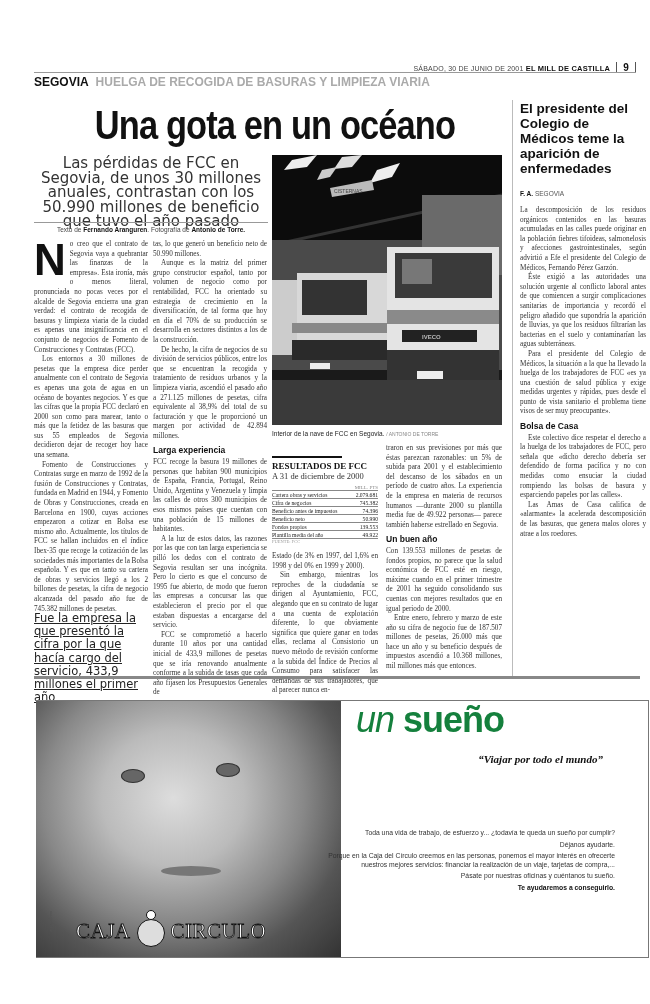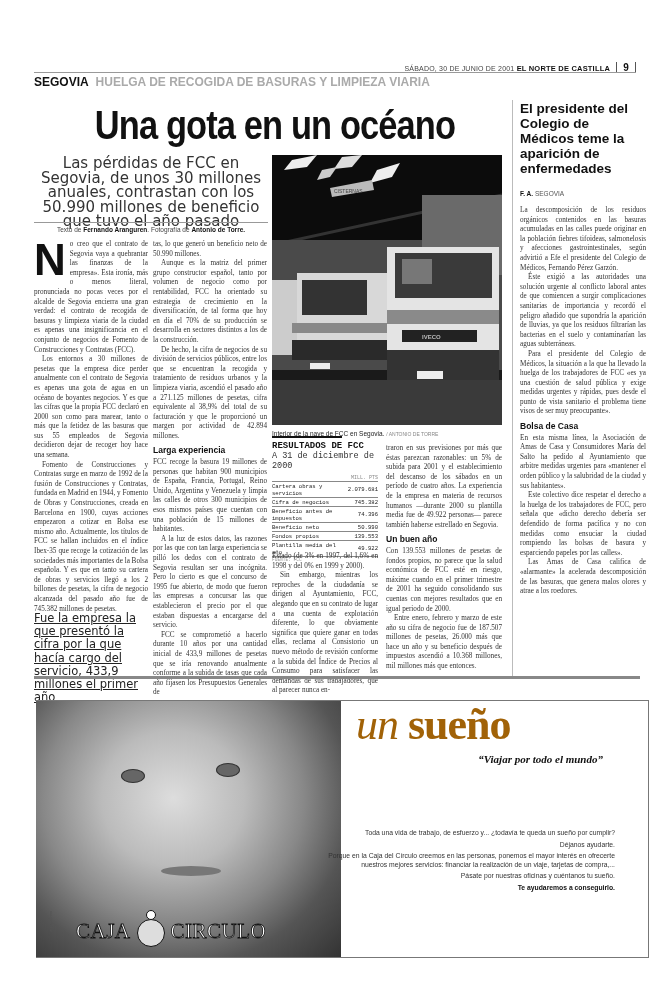--- a/index.html
+++ b/index.html
@@ -23,21 +23,21 @@
   .col p{margin:0;text-indent:8px;}
   .col p.noind{text-indent:0;}
   .dropcap{float:left;font-family:"Liberation Sans",sans-serif;font-weight:bold;font-size:44px;line-height:38px;margin:1px 4px 0 0;color:#111;}
   .subhead{font-family:"Liberation Sans",sans-serif;font-weight:bold;font-size:8.5px;color:#111;margin:5px 0 2px;}
   .pullquote{left:34px;width:112px;top:612px;font-family:"DejaVu Sans",sans-serif;font-size:11.5px;line-height:13.2px;color:#222;}
   
   .photo{left:272px;top:155px;width:230px;height:270px;background:linear-gradient(180deg,#111 0%,#222 30%,#555 45%,#777 60%,#444 80%,#333 100%);overflow:hidden;}
   .caption{left:272px;top:430px;width:240px;font-size:6.5px;font-family:"Liberation Sans",sans-serif;color:#222;}
   .caption .credit{color:#888;font-size:5px;}
   
-  .tbl{left:272px;top:436px;width:106px;font-family:Liberation Mono, monospace;}
+  .tbl{left:272px;top:456px;width:106px;font-family:Liberation Serif, serif;}
   .tbl .rule{height:2px;background:#111;width:70px;margin-bottom:3px;}
   .tbl .t1{font-weight:bold;font-size:9px;color:#111;}
   .tbl .t2{font-size:8.5px;color:#333;margin-bottom:4px;}
   .tbl .unit{text-align:right;font-size:5px;color:#888;}
   .tbl table{width:100%;border-collapse:collapse;font-size:5.6px;}
   .tbl td{border-top:1px solid #888;padding:0.5px 0;color:#222;}
   .tbl td.v{text-align:right;}
   .tbl .src{font-size:4.5px;color:#999;border-top:1px solid #888;}
   
   .vrule{left:512px;top:100px;width:1px;height:578px;background:#bbb;}
@@ -47,34 +47,34 @@
   .bottomrule{left:34px;right:10px;top:676px;height:3px;background:#888;}
   
   .ad{left:36px;top:700px;width:612px;height:256px;border:1px solid #777;border-left:none;overflow:hidden;}
   .ad-photo{left:0;top:0;width:305px;height:256px;background:radial-gradient(ellipse at 45% 38%,#ddd 0%,#bbb 30%,#888 55%,#555 75%,#333 100%);}
   .ad-photo .eye{position:absolute;width:22px;height:12px;border-radius:50%;background:#666;border:1px solid #333;}
   .ad-photo .mouth{position:absolute;left:125px;top:165px;width:60px;height:10px;border-radius:50%;background:#777;}
   .logo{left:40px;top:218px;font-family:"Liberation Serif",serif;font-size:21px;letter-spacing:0.5px;color:#fff;-webkit-text-stroke:0.8px #111;white-space:nowrap;}
   .logo .globe{display:inline-block;width:26px;height:26px;border-radius:50%;border:1.5px solid #111;background:#ddd;vertical-align:middle;margin:0 6px;position:relative;}
   .logo .globe:before{content:"";position:absolute;left:8px;top:-10px;width:8px;height:8px;border-radius:50%;background:#fff;border:1px solid #111;}
   .adsmall{left:12px;top:210px;font-size:4px;color:#555;writing-mode:vertical-rl;transform:rotate(180deg);font-family:"Liberation Sans",sans-serif;}
-  .ad-head{left:320px;top:-2px;font-family:Liberation Serif, serif;font-size:44px;color:#a16207;white-space:nowrap;letter-spacing:-1px;}
+  .ad-head{left:320px;top:-2px;font-family:Liberation Sans, sans-serif;font-size:36px;color:#15803d;white-space:nowrap;letter-spacing:-1px;}
   .ad-head b{font-weight:bold;}
   .ad-head span.un{font-weight:normal;font-style:italic;}
   .ad-tag{left:332px;top:52px;width:235px;text-align:right;font-family:"Liberation Serif",serif;font-style:italic;font-weight:bold;font-size:11px;color:#111;}
   .ad-copy{left:270px;top:128px;width:309px;text-align:right;font-family:"Liberation Sans",sans-serif;font-size:6.8px;line-height:8.5px;color:#333;}
   .ad-copy p{margin:0 0 3px;}
   .ad-copy p.b{font-weight:bold;color:#111;}
 </style>
 </head>
 <body>
 
 <div class="abs dateline">
   <span>SÁBADO, 30 DE JUNIO DE 2001</span>
-  <b>EL NORTE DE CASTILLA</b>
+  <b>EL MILL DE CASTILLA</b>
   <span class="pagebox">9</span>
 </div>
 <div class="abs topline"></div>
 <div class="abs section">
   <span>SEGOVIA</span>
   <span class="sub">HUELGA DE RECOGIDA DE BASURAS Y LIMPIEZA VIARIA</span>
 </div>
 
 <div class="abs headline">Una gota en un océano</div>
 <div class="abs dek">Las pérdidas de FCC en Segovia, de unos 30 millones anuales, contrastan con los 50.990 millones de beneficio que tuvo el año pasado</div>
@@ -188,21 +188,20 @@
 <div class="abs vrule"></div>
 <div class="abs side-title">El presidente del Colegio de Médicos teme la aparición de enfermedades</div>
 <div class="abs side-by">
   <b>F. A.</b> <span>SEGOVIA</span>
 </div>
 <div class="abs col" style="left:520px;top:206px;width:126px;">
   <p class="noind">La descomposición de los residuos orgánicos contenidos en las basuras acumuladas en las calles puede originar en la población fiebres tifoideas, salmonelosis y afecciones gastrointestinales, según advirtió a Efe el presidente del Colegio de Médicos, Fernando Pérez Garzón.</p>
   <p>Éste exigió a las autoridades una solución urgente al conflicto laboral antes de que comiencen a surgir complicaciones sanitarias de importancia y recordó el peligro añadido que supondría la aparición de lluvias, ya que los residuos filtrarían las bacterias en el suelo y contaminarían las aguas subterráneas.</p>
   <p>Para el presidente del Colegio de Médicos, la situación a la que ha llevado la huelga de los trabajadores de FCC «es ya una cuestión de salud pública y exige medidas urgentes y rápidas, pues desde el punto de vista sanitario el problema tiene visos de ser muy preocupante».</p>
   <div class="subhead">Bolsa de Casa</div>
-  <p class="noind">En esta misma línea, la Asociación de Amas de Casa y Consumidores María del Salto ha pedido al Ayuntamiento que arbitre medidas urgentes para «mantener el orden público y la salubridad de la ciudad y sus habitantes».</p>
   <p>Este colectivo dice respetar el derecho a la huelga de los trabajadores de FCC, pero señala que «dicho derecho debería ser defendido de forma pacífica y no con medidas como ensuciar la ciudad rompiendo las bolsas de basura y esparciendo papeles por las calles».</p>
   <p>Las Amas de Casa califica de «alarmante» la acelerada descomposición de las basuras, que genera malos olores y atrae a los roedores.</p>
 </div>
 
 <div class="abs bottomrule"></div>
 
 <div class="abs ad">
   <div class="abs ad-photo">
     <div class="eye" style="left:85px;top:68px;"></div>
     <div class="eye" style="left:180px;top:62px;"></div>

